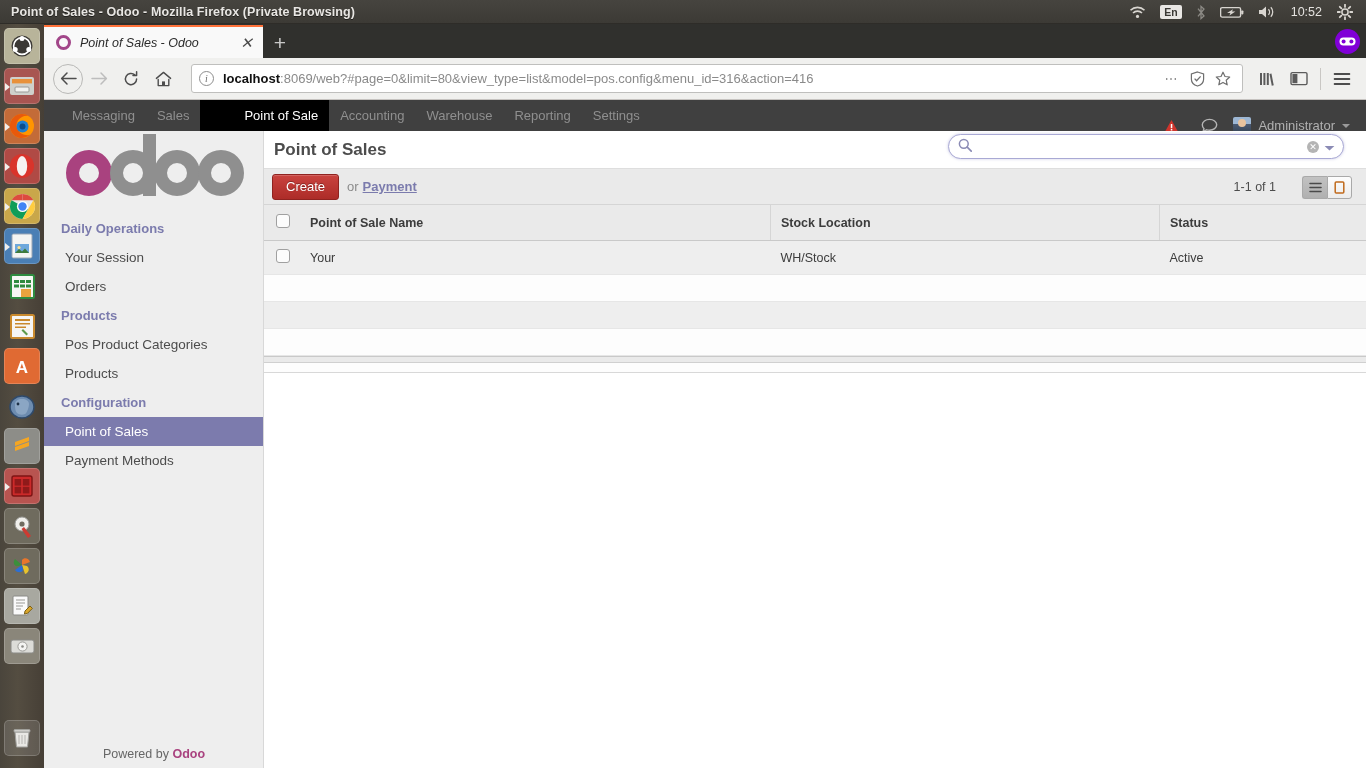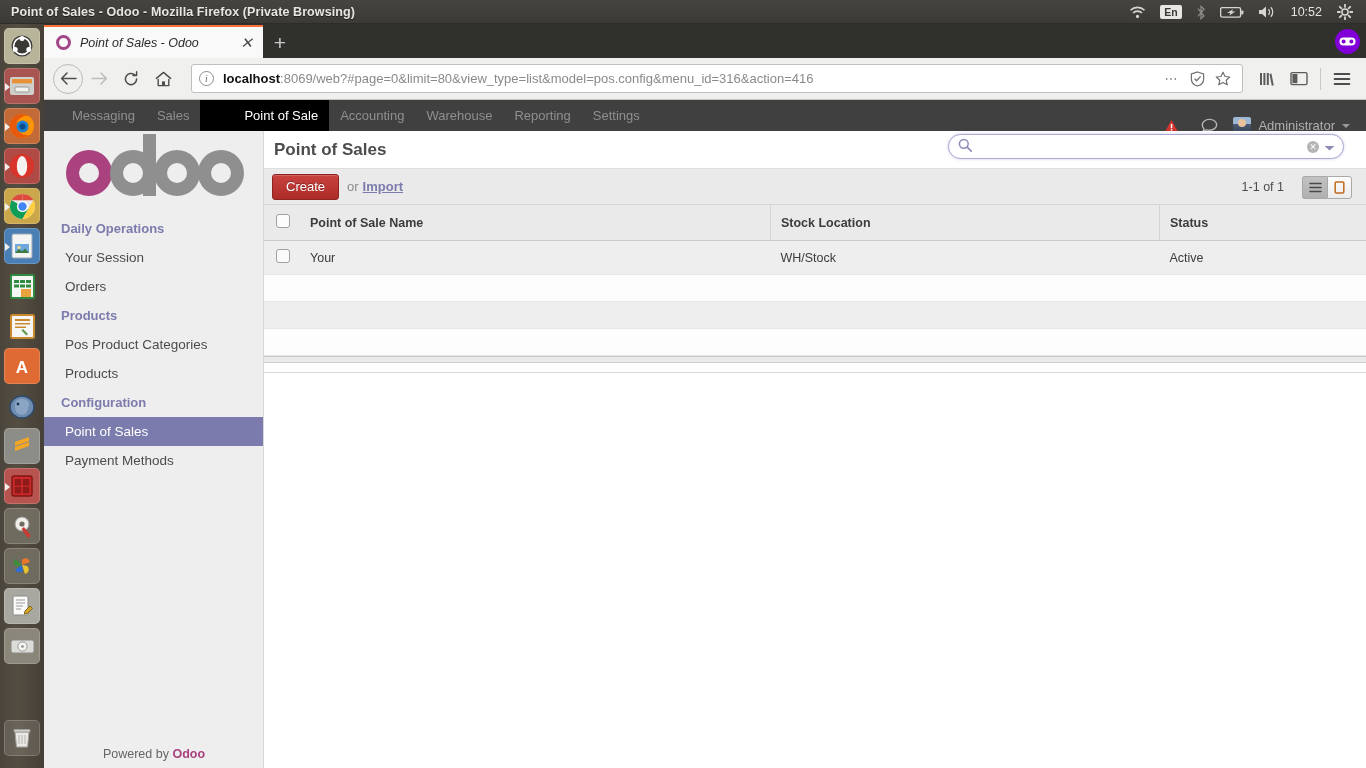--- a/index.html
+++ b/index.html
@@ -331,21 +331,21 @@
     color: #ffffff;
     font-size: 13px;
     padding: 4px 13px 5px 13px;
     text-shadow: 0 -1px 0 rgba(0,0,0,0.3);
     box-shadow: inset 0 1px 0 rgba(255,255,255,0.18);
   }
   .or-text { color: #8b8b8b; font-size: 13px; margin-left: 8px; }
   .link-import { color: #7b7bad; font-size: 13px; font-weight: bold; margin-left: 4px; }
   .toolbar-right-area {
     position: absolute; right: 14px; top: 0;
-    height: 36px; display: flex; align-items: center; gap: 18px;
+    height: 36px; display: flex; align-items: center; gap: 26px;
   }
   .pager { font-size: 12.5px; color: #4c4c4c; }
   .viewswitch { display: flex; }
   .vs-btn {
     width: 25px; height: 23px;
     border: 1px solid #a9a9a9;
     display: flex; align-items: center; justify-content: center;
     background: linear-gradient(to bottom, #fdfdfd, #ececec);
   }
   .vs-btn.active { background: linear-gradient(to bottom, #c2c2c2, #b0b0b0); }
@@ -756,21 +756,21 @@
             <svg width="11" height="7" viewBox="0 0 11 7">
                 <path d="M0.6 1l4.9 4.6L10.4 1z" fill="#8b8bb5"></path>
               </svg>
           </span>
         </div>
       </div>
 
       <div class="toolbar">
         <button class="btn-create">Create</button>
         <span class="or-text">or</span>
-        <a class="link-import" href="#">Import</a>
+        <a class="link-import" href="#">Payment</a>
         <div class="toolbar-right-area">
           <span class="pager">1-1 of 1</span>
           <div class="viewswitch">
             <div class="vs-btn active">
               <svg width="13" height="11" viewBox="0 0 13 11">
                   <g stroke="#4a4a4a" stroke-width="1.6" stroke-linecap="round">
                     <path d="M1 1.5h11M1 5.5h11M1 9.5h11"></path>
                   </g>
                 </svg>
             </div>

